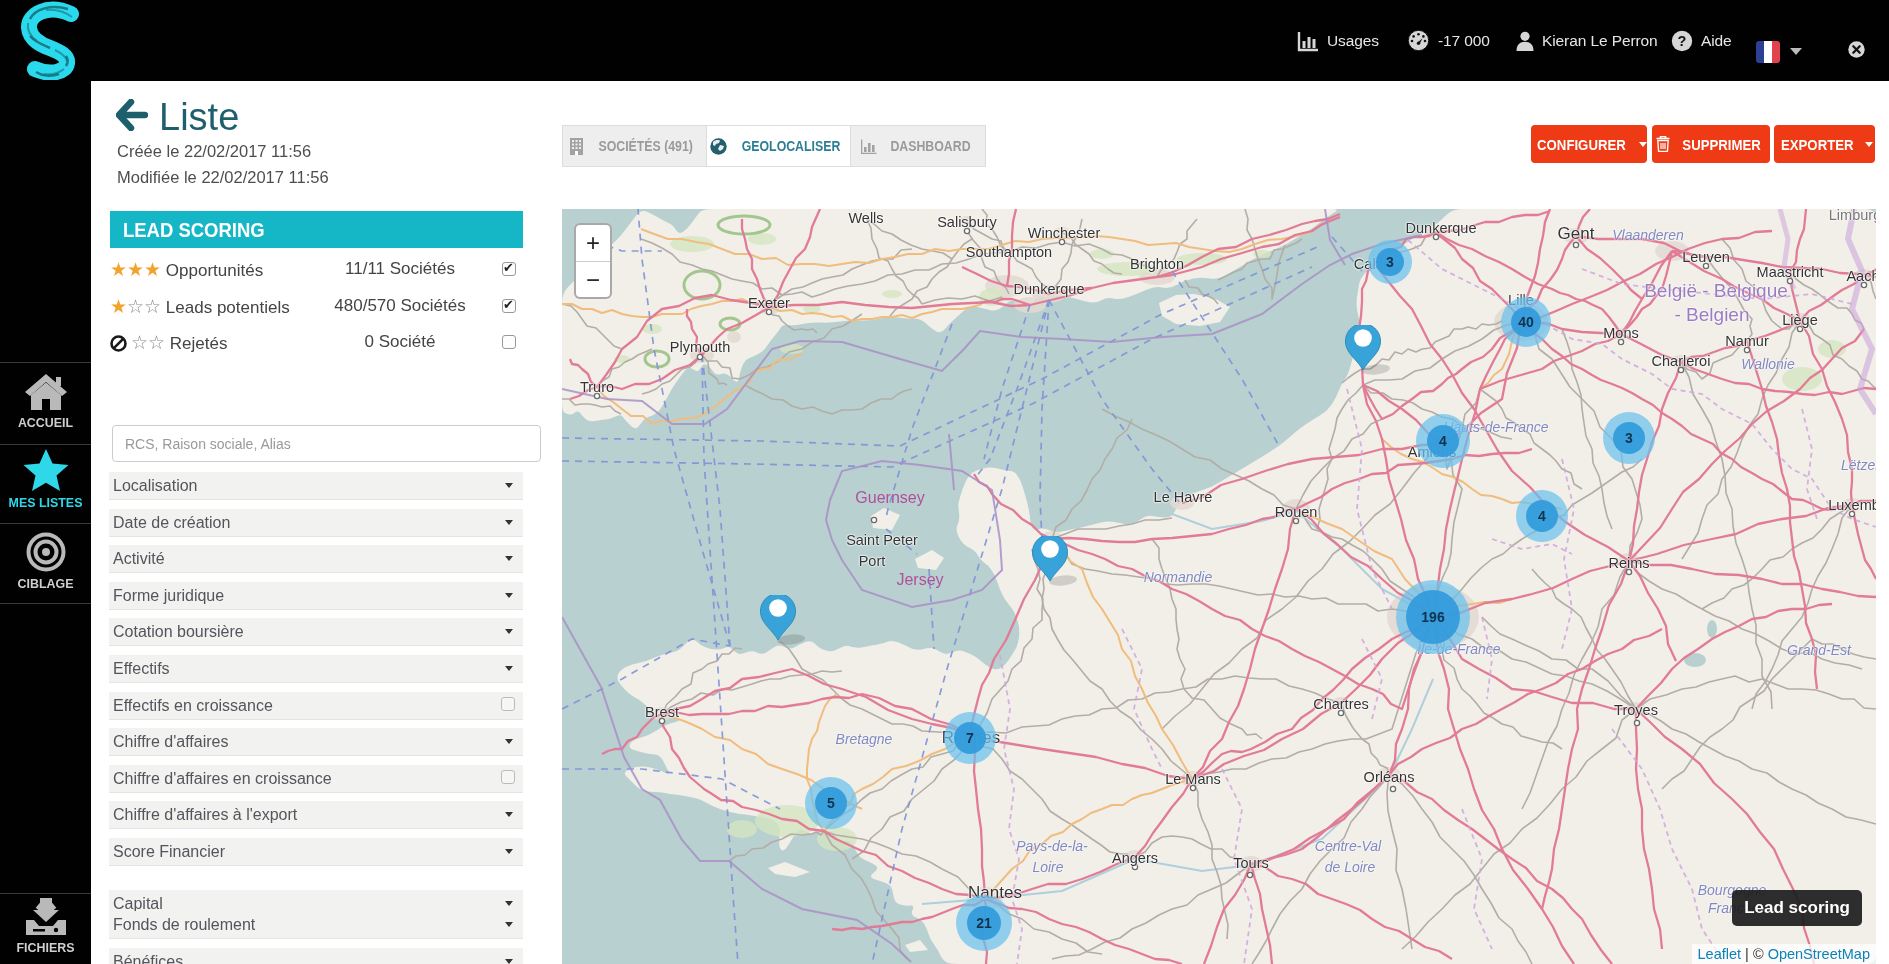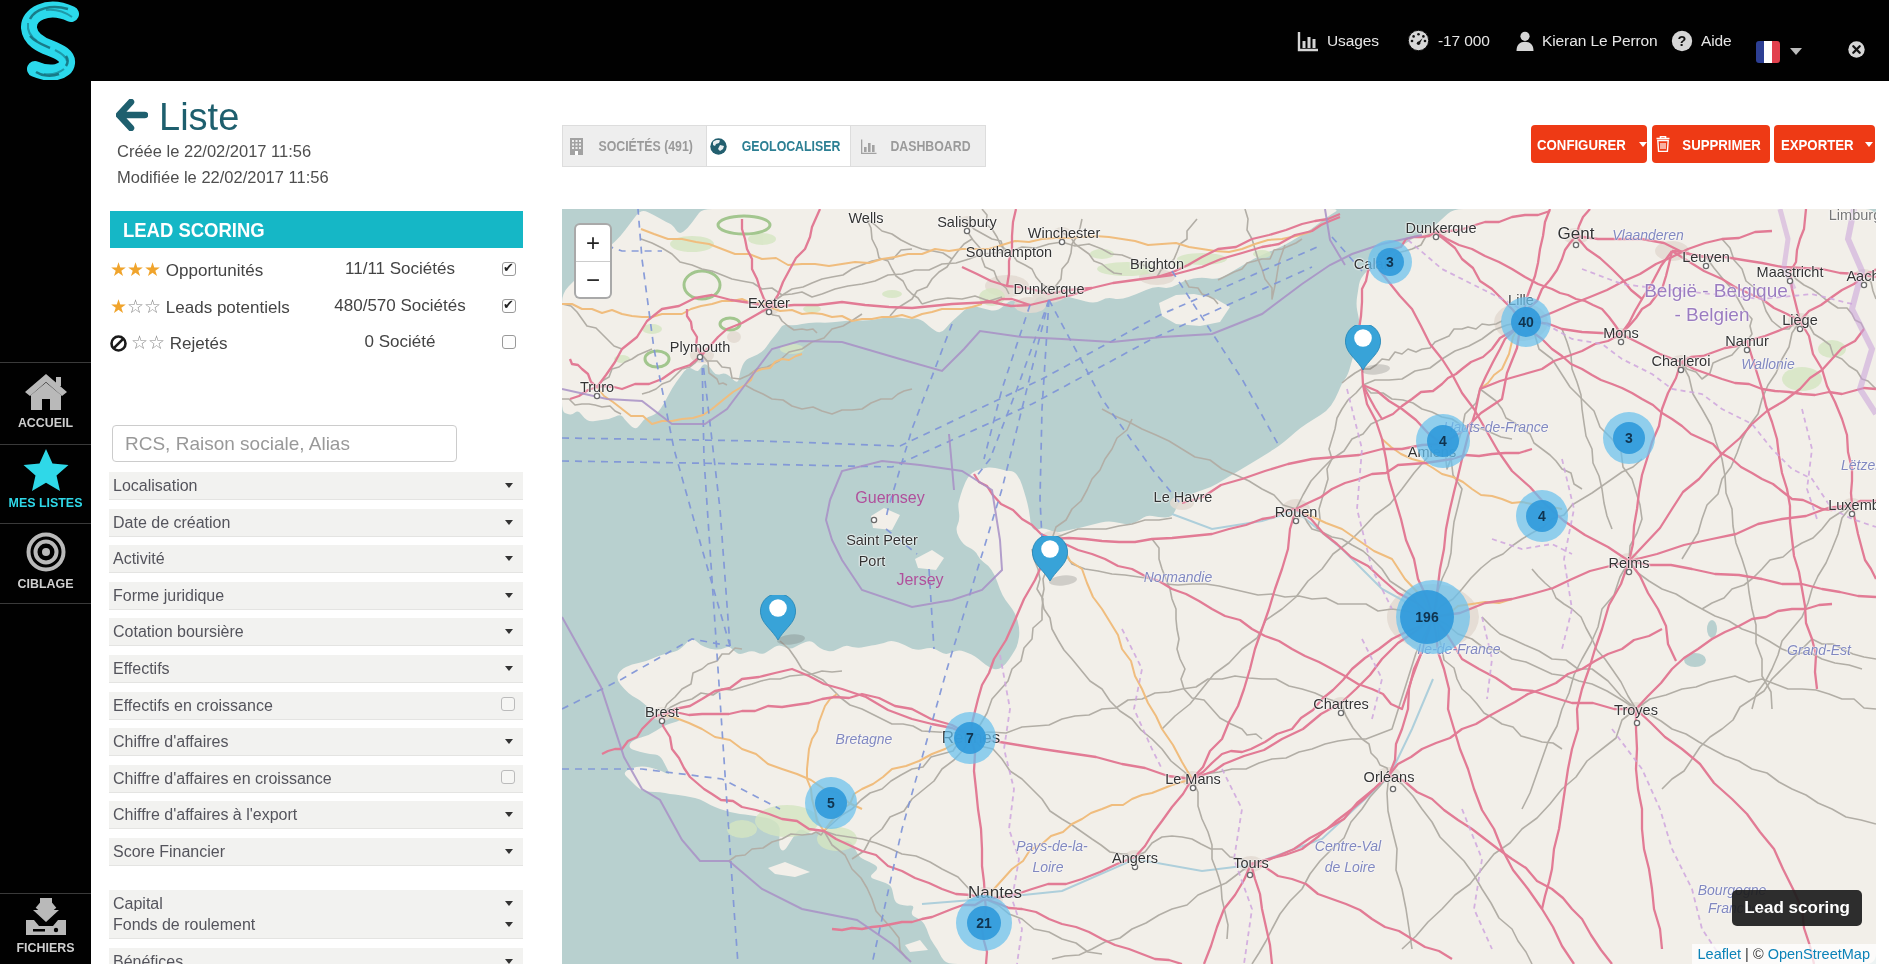--- a/index.html
+++ b/index.html
@@ -23,21 +23,21 @@
 .ls-row{position:absolute;left:110px;width:413px;font-size:17px;color:#444}
 .chk{position:absolute;width:14px;height:14px;border:1px solid #999;border-radius:3px;background:#fdfdfd}
 .chk.on:before{content:"✔";position:absolute;left:0px;top:-3px;font-size:13px;color:#222}
 .star{color:#f0a42c;font-size:19px}
 .star.o{color:#888}
 
 .f-row{position:absolute;left:109px;width:414px;height:28px;background:#f2f2f0;font-size:16px;color:#54545c;display:flex;align-items:center;padding:0 10px 0 4px;border-bottom:1px solid #e4e4e2}
 .f-caret{position:absolute;right:10px;top:11px;width:0;height:0;border-left:4.5px solid transparent;border-right:4.5px solid transparent;border-top:5.5px solid #333}
 .f-chk{position:absolute;right:8px;top:5px;width:14px;height:14px;border:1px solid #bbb;border-radius:3px;background:#f6f6f4}
 
-#search{position:absolute;left:112px;top:425px;width:345px;height:37px;border:1px solid #ccc;border-radius:4px;background:#fff;color:#999;font-size:19px;display:flex;align-items:center;padding-left:12px}
+#search{position:absolute;left:112px;top:425px;width:429px;height:37px;border:1px solid #ccc;border-radius:4px;background:#fff;color:#999;font-size:14px;display:flex;align-items:center;padding-left:12px}
 
 #tabs{position:absolute;left:562px;top:125px;height:42px;display:flex}
 .tab svg{flex:none}.rbtn svg{flex:none}.tb-item svg{flex:none}
 .tab{height:42px;border:1px solid #ddd;background:#eee;color:#9a9a9a;font-weight:bold;font-size:14px;display:flex;align-items:center;justify-content:center;gap:8px;padding:0 18px}
 .tab+.tab{border-left:none}
 .tab.active{background:#fff;color:#2c7f93}
 
 .rbtn{position:absolute;top:125px;height:38px;background:#ee3a15;border-radius:4px;color:#fff;font-weight:bold;font-size:15px;display:flex;align-items:center;justify-content:center;gap:7px}
 .caret-w{width:0;height:0;border-left:4.5px solid transparent;border-right:4.5px solid transparent;border-top:5px solid #fff}
 
@@ -658,21 +658,21 @@
 <div class="cluster" style="left:854px;top:205px;width:54px;height:54px">
           <div class="in" style="left:11px;top:11px;width:32px;height:32px">4</div>
         </div>
 <div class="cluster" style="left:1041px;top:203px;width:52px;height:52px">
           <div class="in" style="left:10px;top:10px;width:32px;height:32px">3</div>
         </div>
 <div class="cluster" style="left:954px;top:281px;width:52px;height:52px">
           <div class="in" style="left:10px;top:10px;width:32px;height:32px">4</div>
         </div>
 <div class="cluster" style="left:834px;top:371px;width:74px;height:74px">
-          <div class="in" style="left:4px;top:10px;width:54px;height:54px">196</div>
+          <div class="in" style="left:10px;top:10px;width:54px;height:54px">196</div>
         </div>
 <div class="cluster" style="left:382px;top:503px;width:52px;height:52px">
           <div class="in" style="left:10px;top:10px;width:32px;height:32px">7</div>
         </div>
 <div class="cluster" style="left:243px;top:568px;width:52px;height:52px">
           <div class="in" style="left:10px;top:10px;width:32px;height:32px">5</div>
         </div>
 <div class="cluster" style="left:394px;top:686px;width:56px;height:56px">
           <div class="in" style="left:11px;top:11px;width:34px;height:34px">21</div>
         </div>

